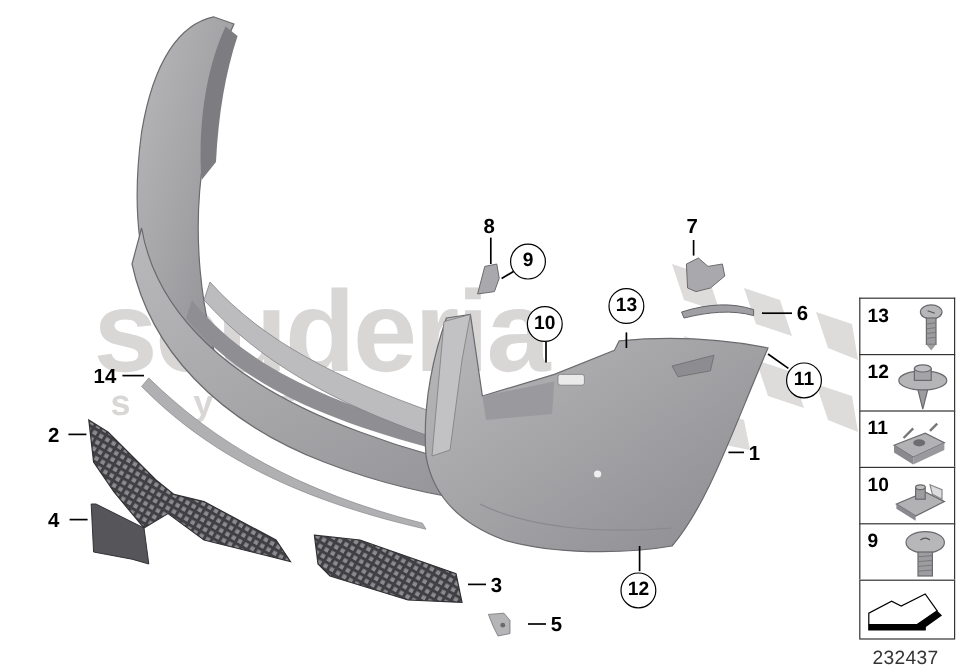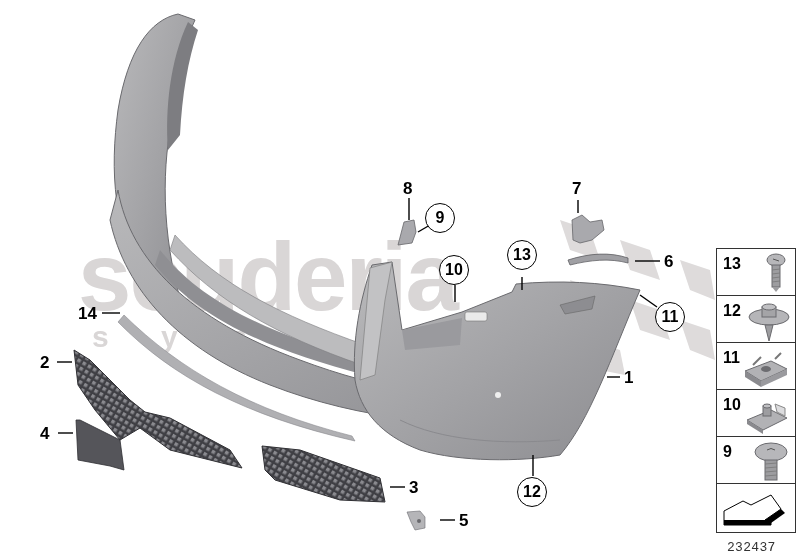--- a/index.html
+++ b/index.html
@@ -12,22 +12,22 @@
             border-radius: 50%; background: #fff; display: flex; align-items: center;
             justify-content: center; font-weight: bold; font-size: 16px; color: #000;
             box-sizing: border-box; }
     .legend { position: absolute; left: 716px; top: 248px; width: 80px; }
     .legend-cell { position: relative; height: 47px; border: 1px solid #333;
                    border-bottom: none; background: #fff; box-sizing: border-box; }
     .legend-cell:last-child { border-bottom: 1px solid #333; }
     .legend-num { position: absolute; left: 6px; top: 6px; font-weight: bold;
                   font-size: 16px; color: #000; }
     .legend-icon { position: absolute; right: 4px; top: 3px; }
-    .doc-id { position: absolute; left: 727px; top: 540px; font-size: 13px;
-              color: #333; letter-spacing: 0.3px; font-family: Liberation Mono, monospace; }
+    .doc-id { position: absolute; left: 727px; top: 540px; font-size: 16px;
+              color: #333; letter-spacing: 0.3px; }
     .watermark { position: absolute; font-weight: bold; color: #d9d6d6;
                  font-family: "Liberation Sans", sans-serif; pointer-events: none; }
   </style>
 </head>
 <body>
 
 <div id="stage">
 
   <div class="watermark" style="left:78px; top:222px; font-size:96px; letter-spacing:-2px;">scuderia</div>
   <div class="watermark" style="left:92px; top:320px; font-size:30px; letter-spacing:22px;">s y s t e m s</div>

